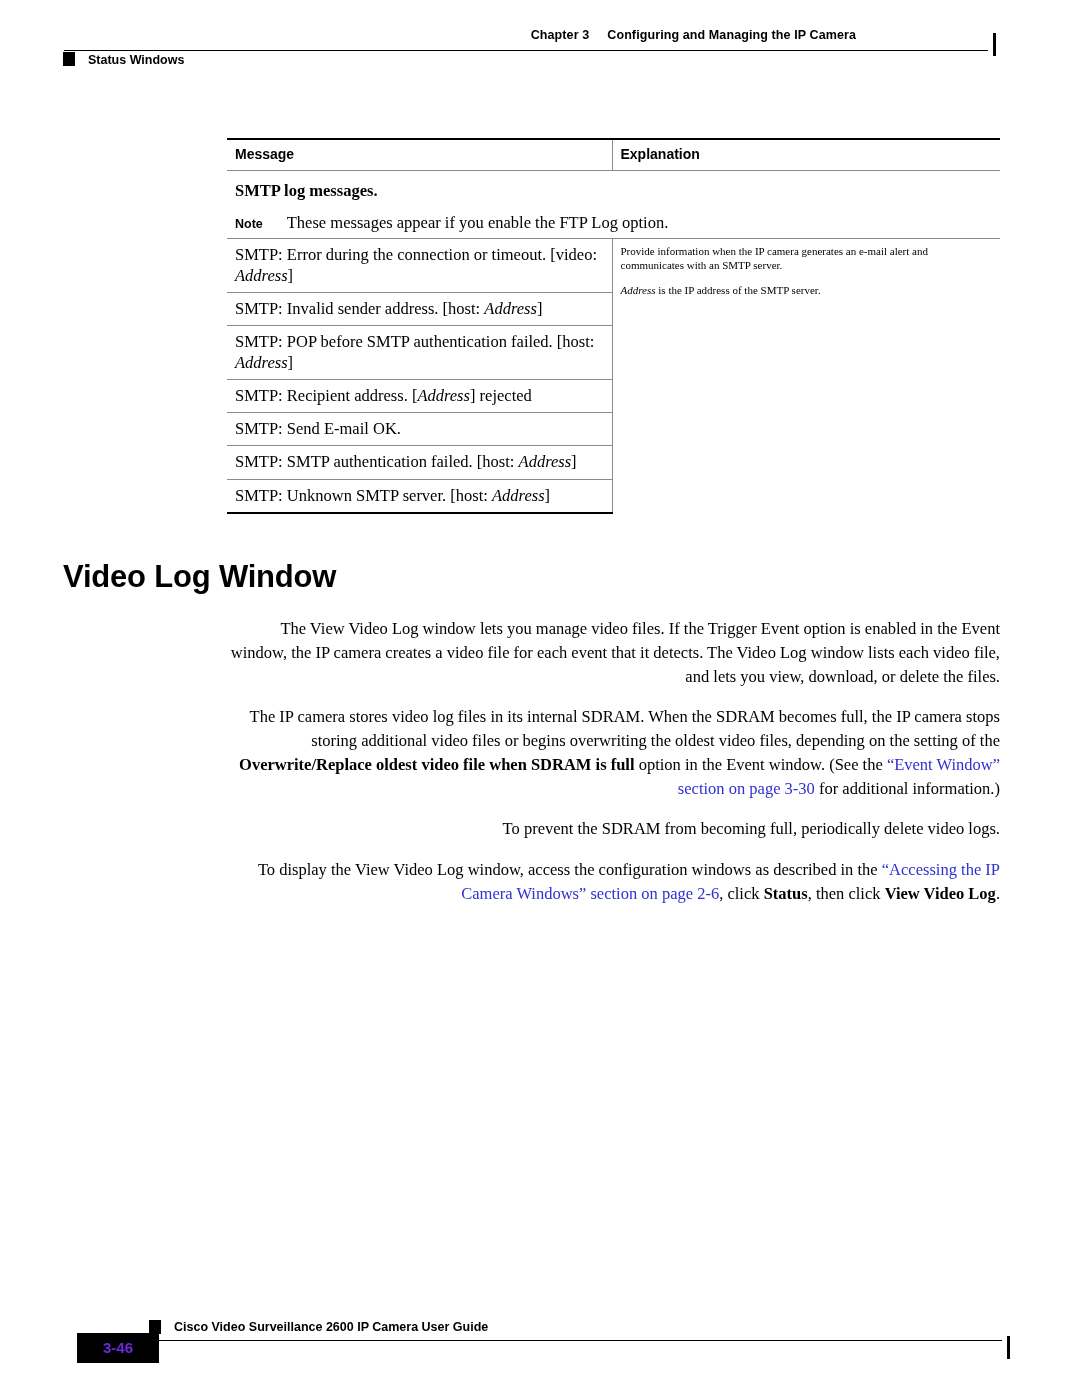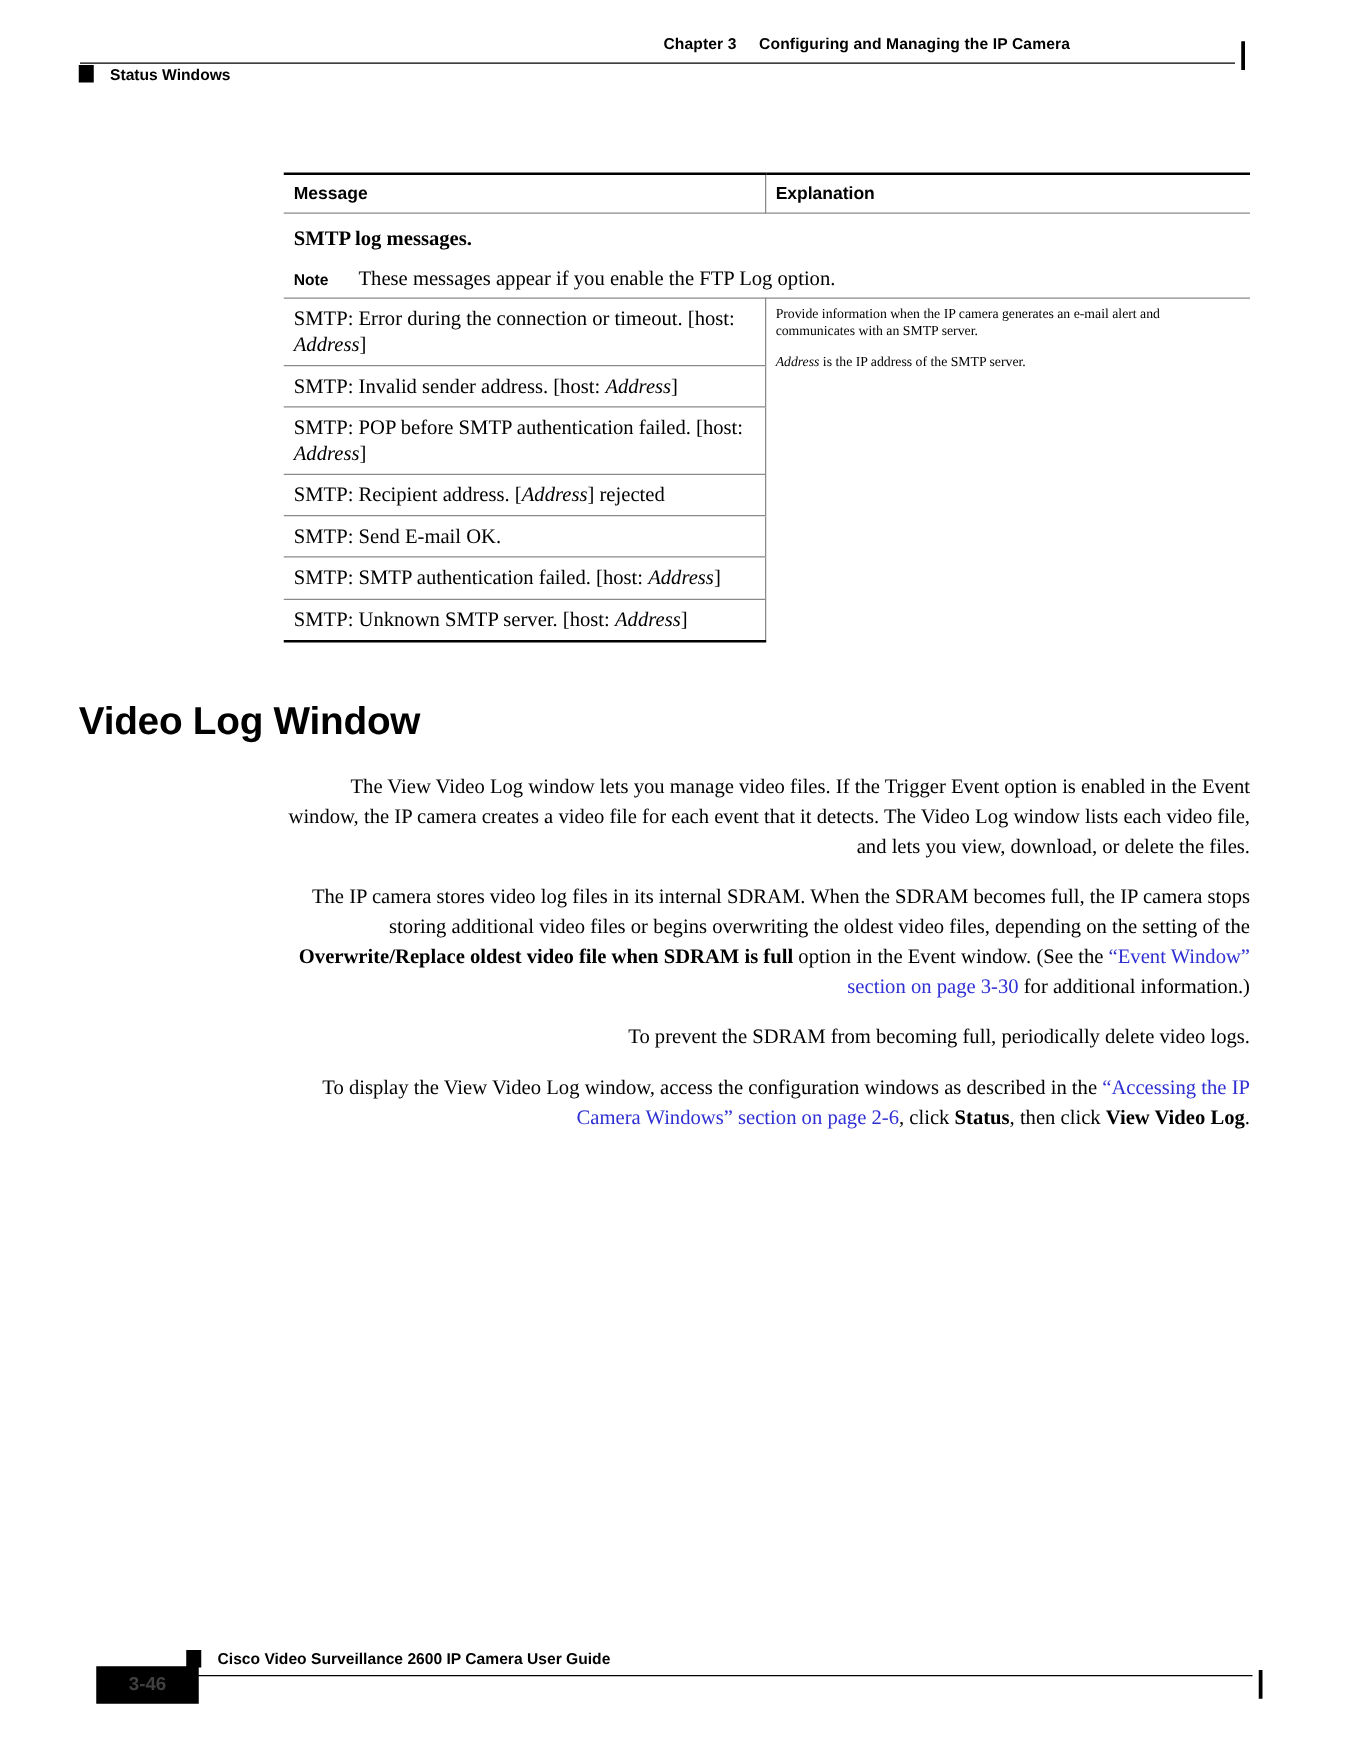--- a/index.html
+++ b/index.html
@@ -243,21 +243,21 @@
     background: #000000;
   }
   .ftr-pagenum {
     position: absolute;
     top: 27px;
     left: 63px;
     width: 82px;
     height: 30px;
     line-height: 30px;
     text-align: center;
-    color: #404040;
+    color: #6d28d9;
     font-family: "Liberation Sans", sans-serif;
     font-weight: bold;
     font-size: 15px;
   }
   .ftr-docnum {
     position: absolute;
     top: 36px;
     left: 0;
     width: 982px;
     text-align: right;
@@ -297,21 +297,21 @@
       <tr>
         <td class="spanrow" colspan="2">
           <div class="span-title">SMTP log messages.</div>
           <div class="note-line">
             <span class="note-label">Note</span><span>These messages appear if you enable the FTP Log option.</span>
           </div>
         </td>
       </tr>
 
       <tr class="firstdata">
-        <td class="msg"><span>SMTP: Error during the connection or timeout. [host: </span><i class="term">Address</i><span>]</span></td>
+        <td class="msg"><span>SMTP: Error during the connection or timeout. [video: </span><i class="term">Address</i><span>]</span></td>
         <td class="expl spanned" rowspan="7">
           <p class="expl-p">Provide information when the IP camera generates an e-mail alert and communicates with an SMTP server.</p>
           <p class="expl-p"><i class="term">Address</i><span> is the IP address of the SMTP server.</span></p>
         </td>
       </tr>
 
       <tr>
         <td class="msg"><span>SMTP: Invalid sender address. [host: </span><i class="term">Address</i><span>]</span></td>
       </tr>
 

